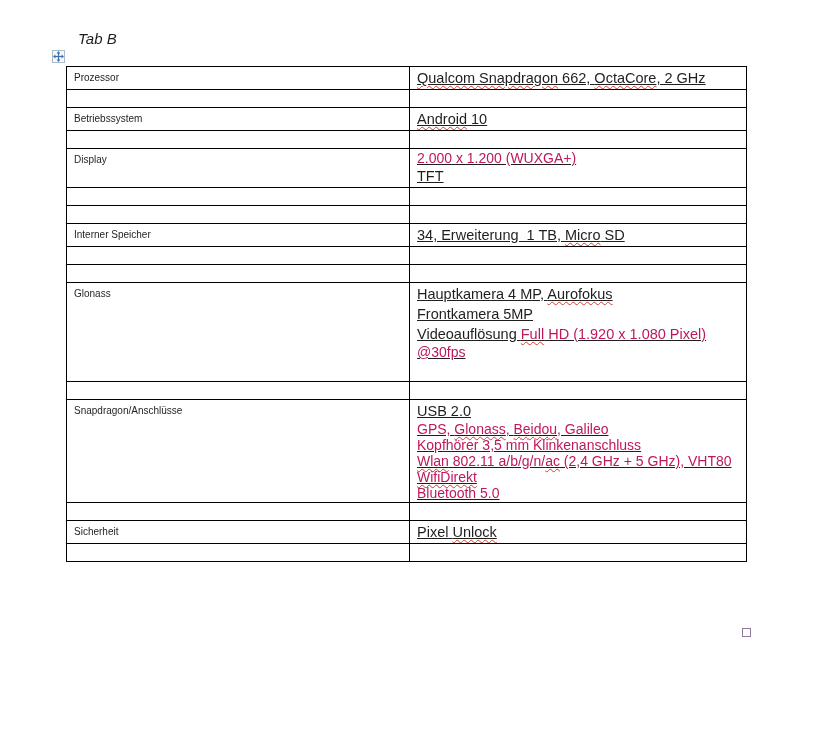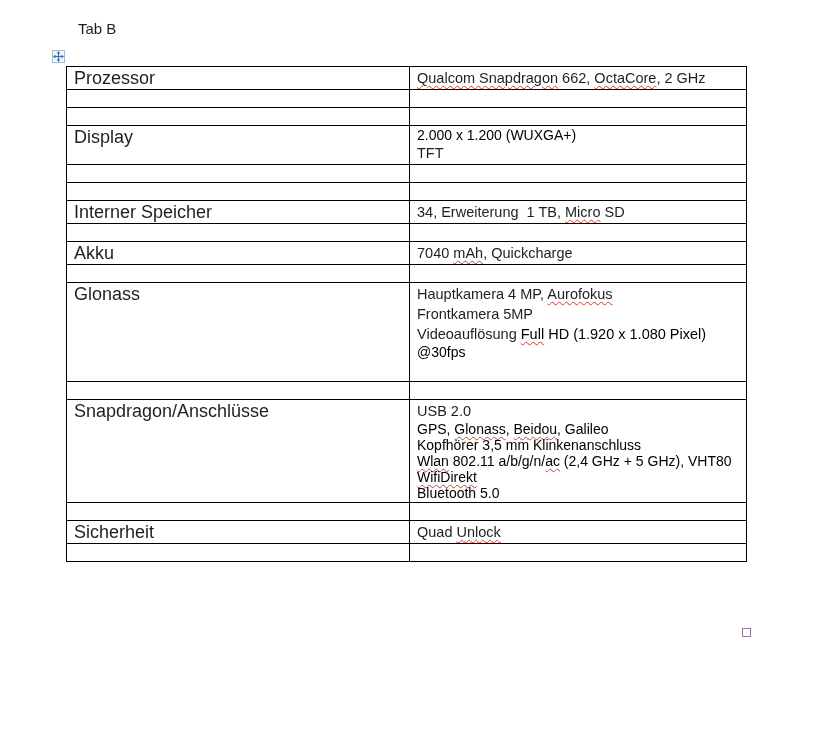--- a/index.html
+++ b/index.html
@@ -1,37 +1,37 @@
 <!DOCTYPE html>
 <html><head>
 <meta charset="utf-8">
 <style>
   html,body{margin:0;padding:0;}
   body{
     width:824px;height:756px;background:#ffffff;position:relative;overflow:hidden;
     font-family:"Liberation Sans",sans-serif;color:#1f1f1f;
   }
   .caption{
-    position:absolute;left:78px;top:20px;font-size:15px;line-height:18px;color:#1f1f1f;
+    position:absolute;left:78px;top:30px;font-size:15px;line-height:18px;color:#1f1f1f;font-style:italic;
   }
   .move-handle{
     position:absolute;left:52px;top:50px;width:13px;height:13px;
     border:1px solid #a9bac9;background:#f6f8fa;display:flex;align-items:center;justify-content:center;
     box-sizing:border-box;
   }
   .spec-table{
     position:absolute;left:66px;top:66px;border-collapse:collapse;table-layout:fixed;width:680px;
   }
   .spec-table td{
     border:1.5px solid #000000;vertical-align:top;padding:1px 7px;overflow:hidden;
   }
-  td.label{font-size:18px;line-height:20px;}
-  .line{font-size:14.5px;line-height:20px;min-height:20px;white-space:pre-wrap;}
+  td.label{font-size:10px;line-height:20px;}
+  .line{font-size:14.5px;line-height:20px;min-height:20px;white-space:pre-wrap;text-decoration:underline;}
   .line.gray-line{line-height:16px;min-height:16px;font-size:14px;}
-  span.gray{color:#000000;}
+  span.gray{color:#be185d;}
   span.sq{
     text-decoration-line:underline;text-decoration-style:wavy;
     text-decoration-color:#d23f31;text-decoration-thickness:1px;text-underline-offset:2px;
   }
   tr.spacer td{height:15px;}
   .caret{
     display:inline-block;width:2px;height:15px;background:#000;vertical-align:-2px;margin-left:1px;
   }
   .resize-handle{
     position:absolute;left:742px;top:628px;width:7px;height:7px;
@@ -67,20 +67,26 @@
       <tr class="spec">
         <td class="label">Prozessor</td>
         <td class="value">
           <div class="line"><span class="sq">Qualcom Snapdragon</span><span> 662, </span><span class="sq">OctaCore</span><span>, 2 GHz</span></div>
         </td>
       </tr>
       <tr class="spacer">
         <td></td>
         <td></td>
       </tr>
+      <tr class="spec">
+        <td class="label">Betriebssystem</td>
+        <td class="value">
+          <div class="line"><span class="sq">Android</span><span> 10</span></div>
+        </td>
+      </tr>
       <tr class="spacer">
         <td></td>
         <td></td>
       </tr>
       <tr class="spec">
         <td class="label">Display</td>
         <td class="value">
           <div class="line gray-line"><span class="gray">2.000 x 1.200 (WUXGA+)</span></div>
           <div class="line"><span>TFT</span></div>
         </td>
@@ -95,26 +101,20 @@
       </tr>
       <tr class="spec">
         <td class="label">Interner Speicher</td>
         <td class="value">
           <div class="line"><span>34, Erweiterung  1 TB, </span><span class="sq">Micro</span><span> SD</span></div>
         </td>
       </tr>
       <tr class="spacer">
         <td></td>
         <td></td>
-      </tr>
-      <tr class="spec">
-        <td class="label">Akku</td>
-        <td class="value">
-          <div class="line"><span>7040 </span><span class="sq">mAh</span><span>, Quickcharge</span></div>
-        </td>
       </tr>
       <tr class="spacer">
         <td></td>
         <td></td>
       </tr>
       <tr class="spec">
         <td class="label">Glonass</td>
         <td class="value">
           <div class="line"><span>Hauptkamera 4 MP, </span><span class="sq">Aurofokus</span></div>
           <div class="line"><span>Frontkamera 5MP</span></div>
@@ -138,21 +138,21 @@
           <div class="line gray-line"><span class="gray">Bluetooth 5.0</span></div>
         </td>
       </tr>
       <tr class="spacer">
         <td></td>
         <td></td>
       </tr>
       <tr class="spec">
         <td class="label">Sicherheit</td>
         <td class="value">
-          <div class="line"><span>Quad </span><span class="sq">Unlock</span></div>
+          <div class="line"><span>Pixel </span><span class="sq">Unlock</span></div>
         </td>
       </tr>
       <tr class="spacer">
         <td></td>
         <td></td>
       </tr>
     </tbody>
 </table>
 
 <div class="resize-handle"></div>

